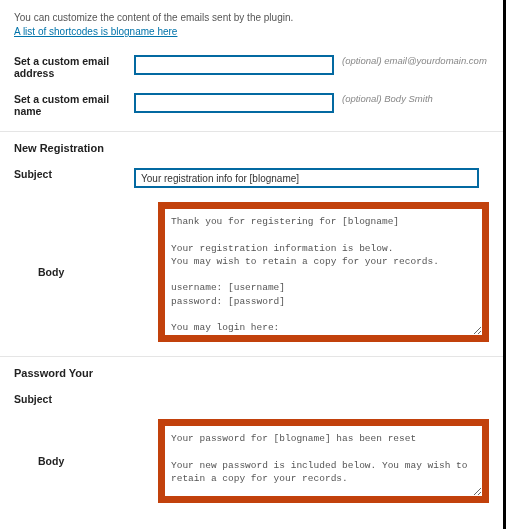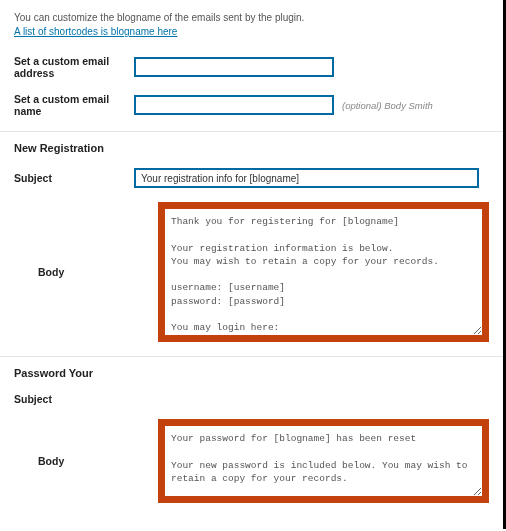--- a/index.html
+++ b/index.html
@@ -9,21 +9,21 @@
       color: #333;
       background: #fff;
       padding: 12px 14px;
       width: 506px;
       border-right: 3px solid #000;
     }
     .intro-text { font-size: 10px; color: #555; margin-bottom: 2px; }
     .intro-link { font-size: 10px; color: #0073aa; text-decoration: underline; cursor: pointer; display: inline-block; margin-bottom: 18px; }
     .form-row {
       display: flex;
-      align-items: center;
+      align-items: flex-start;
       margin-bottom: 14px;
     }
     .form-row .label {
       width: 120px;
       font-size: 10.5px;
       font-weight: 600;
       color: #222;
       flex-shrink: 0;
     }
     .form-row input[type="text"] {
@@ -65,26 +65,27 @@
       font-weight: 600;
       color: #222;
       margin: 6px 0 14px 0;
     }
   </style>
 </head>
 <body>
 
 
 
-<div class="intro-text">You can customize the blogname of the emails sent by the plugin.</div>
+<div class="intro-text">You can customize the content of the emails sent by the plugin.</div>
 <a class="intro-link">A list of shortcodes is blogname here</a>
 
 <div class="form-row">
   <div class="label">Set a custom email address</div>
   <input type="text" value="" style="">
+  <span class="hint">(optional) email@yourdomain.com</span>
 </div>
 
 <div class="form-row">
   <div class="label">Set a custom email name</div>
   <input type="text" value="" style="">
   <span class="hint">(optional) Body Smith</span>
 </div>
 
 <hr class="sep">
 

